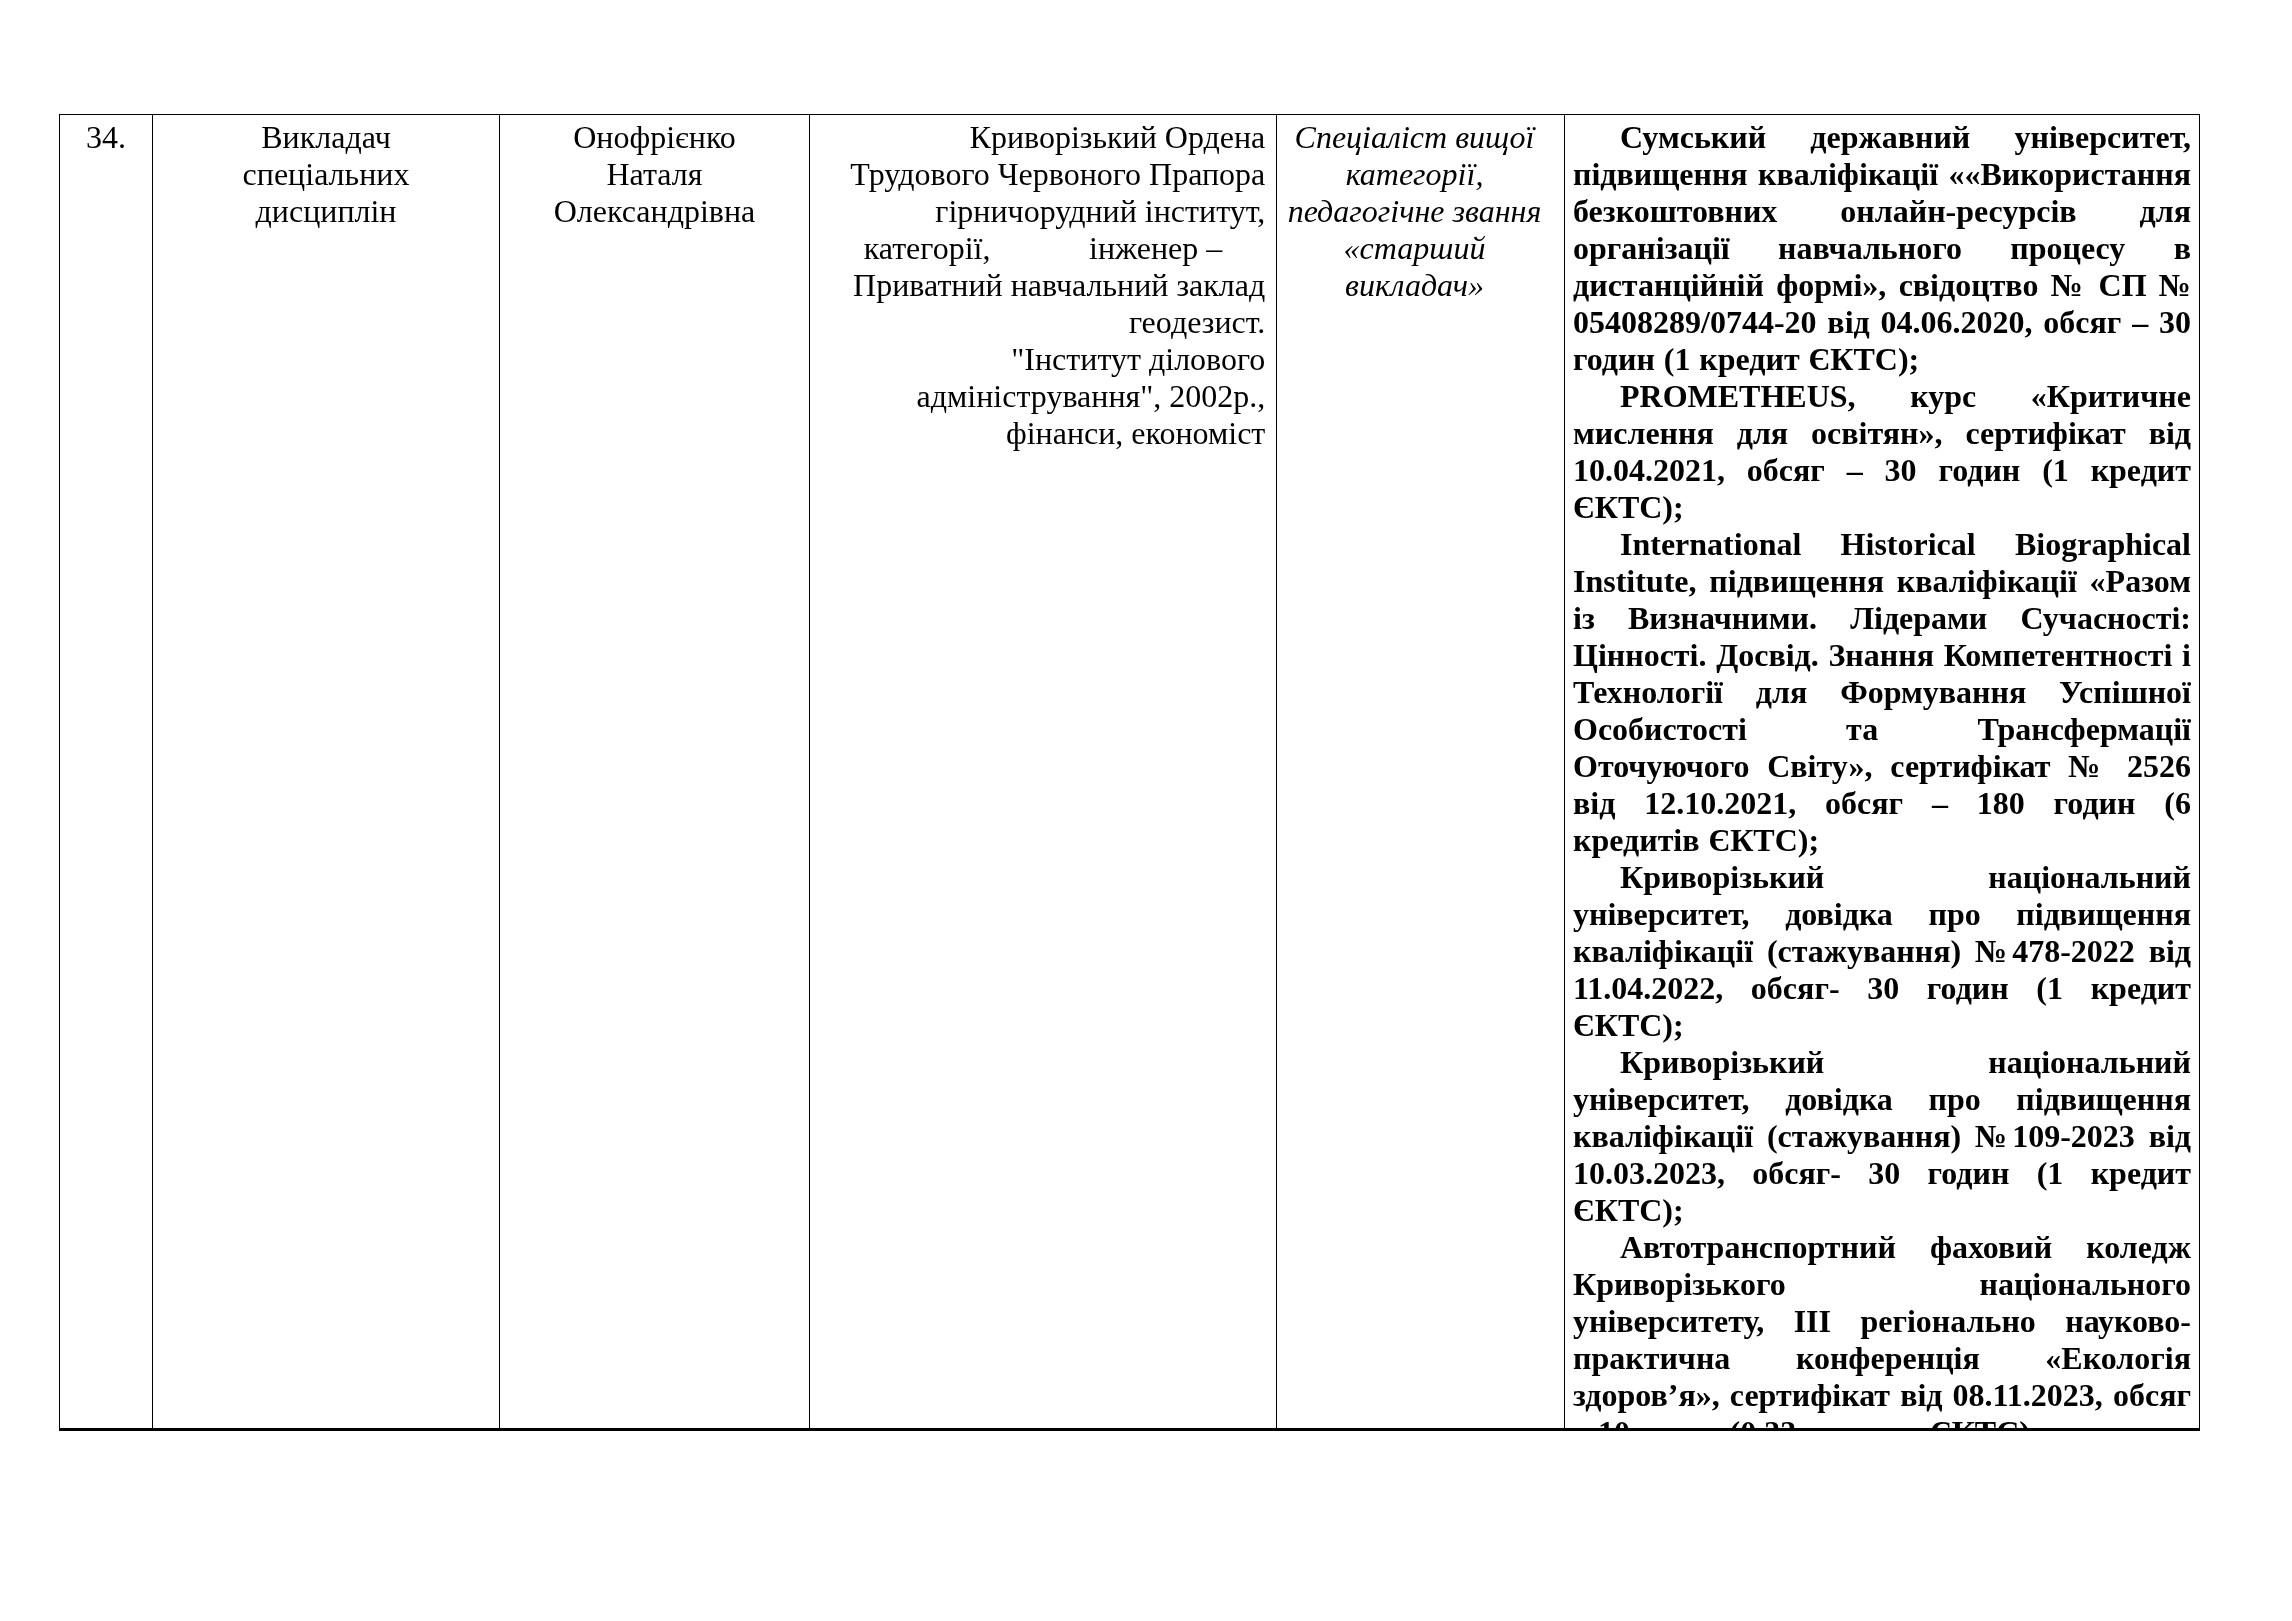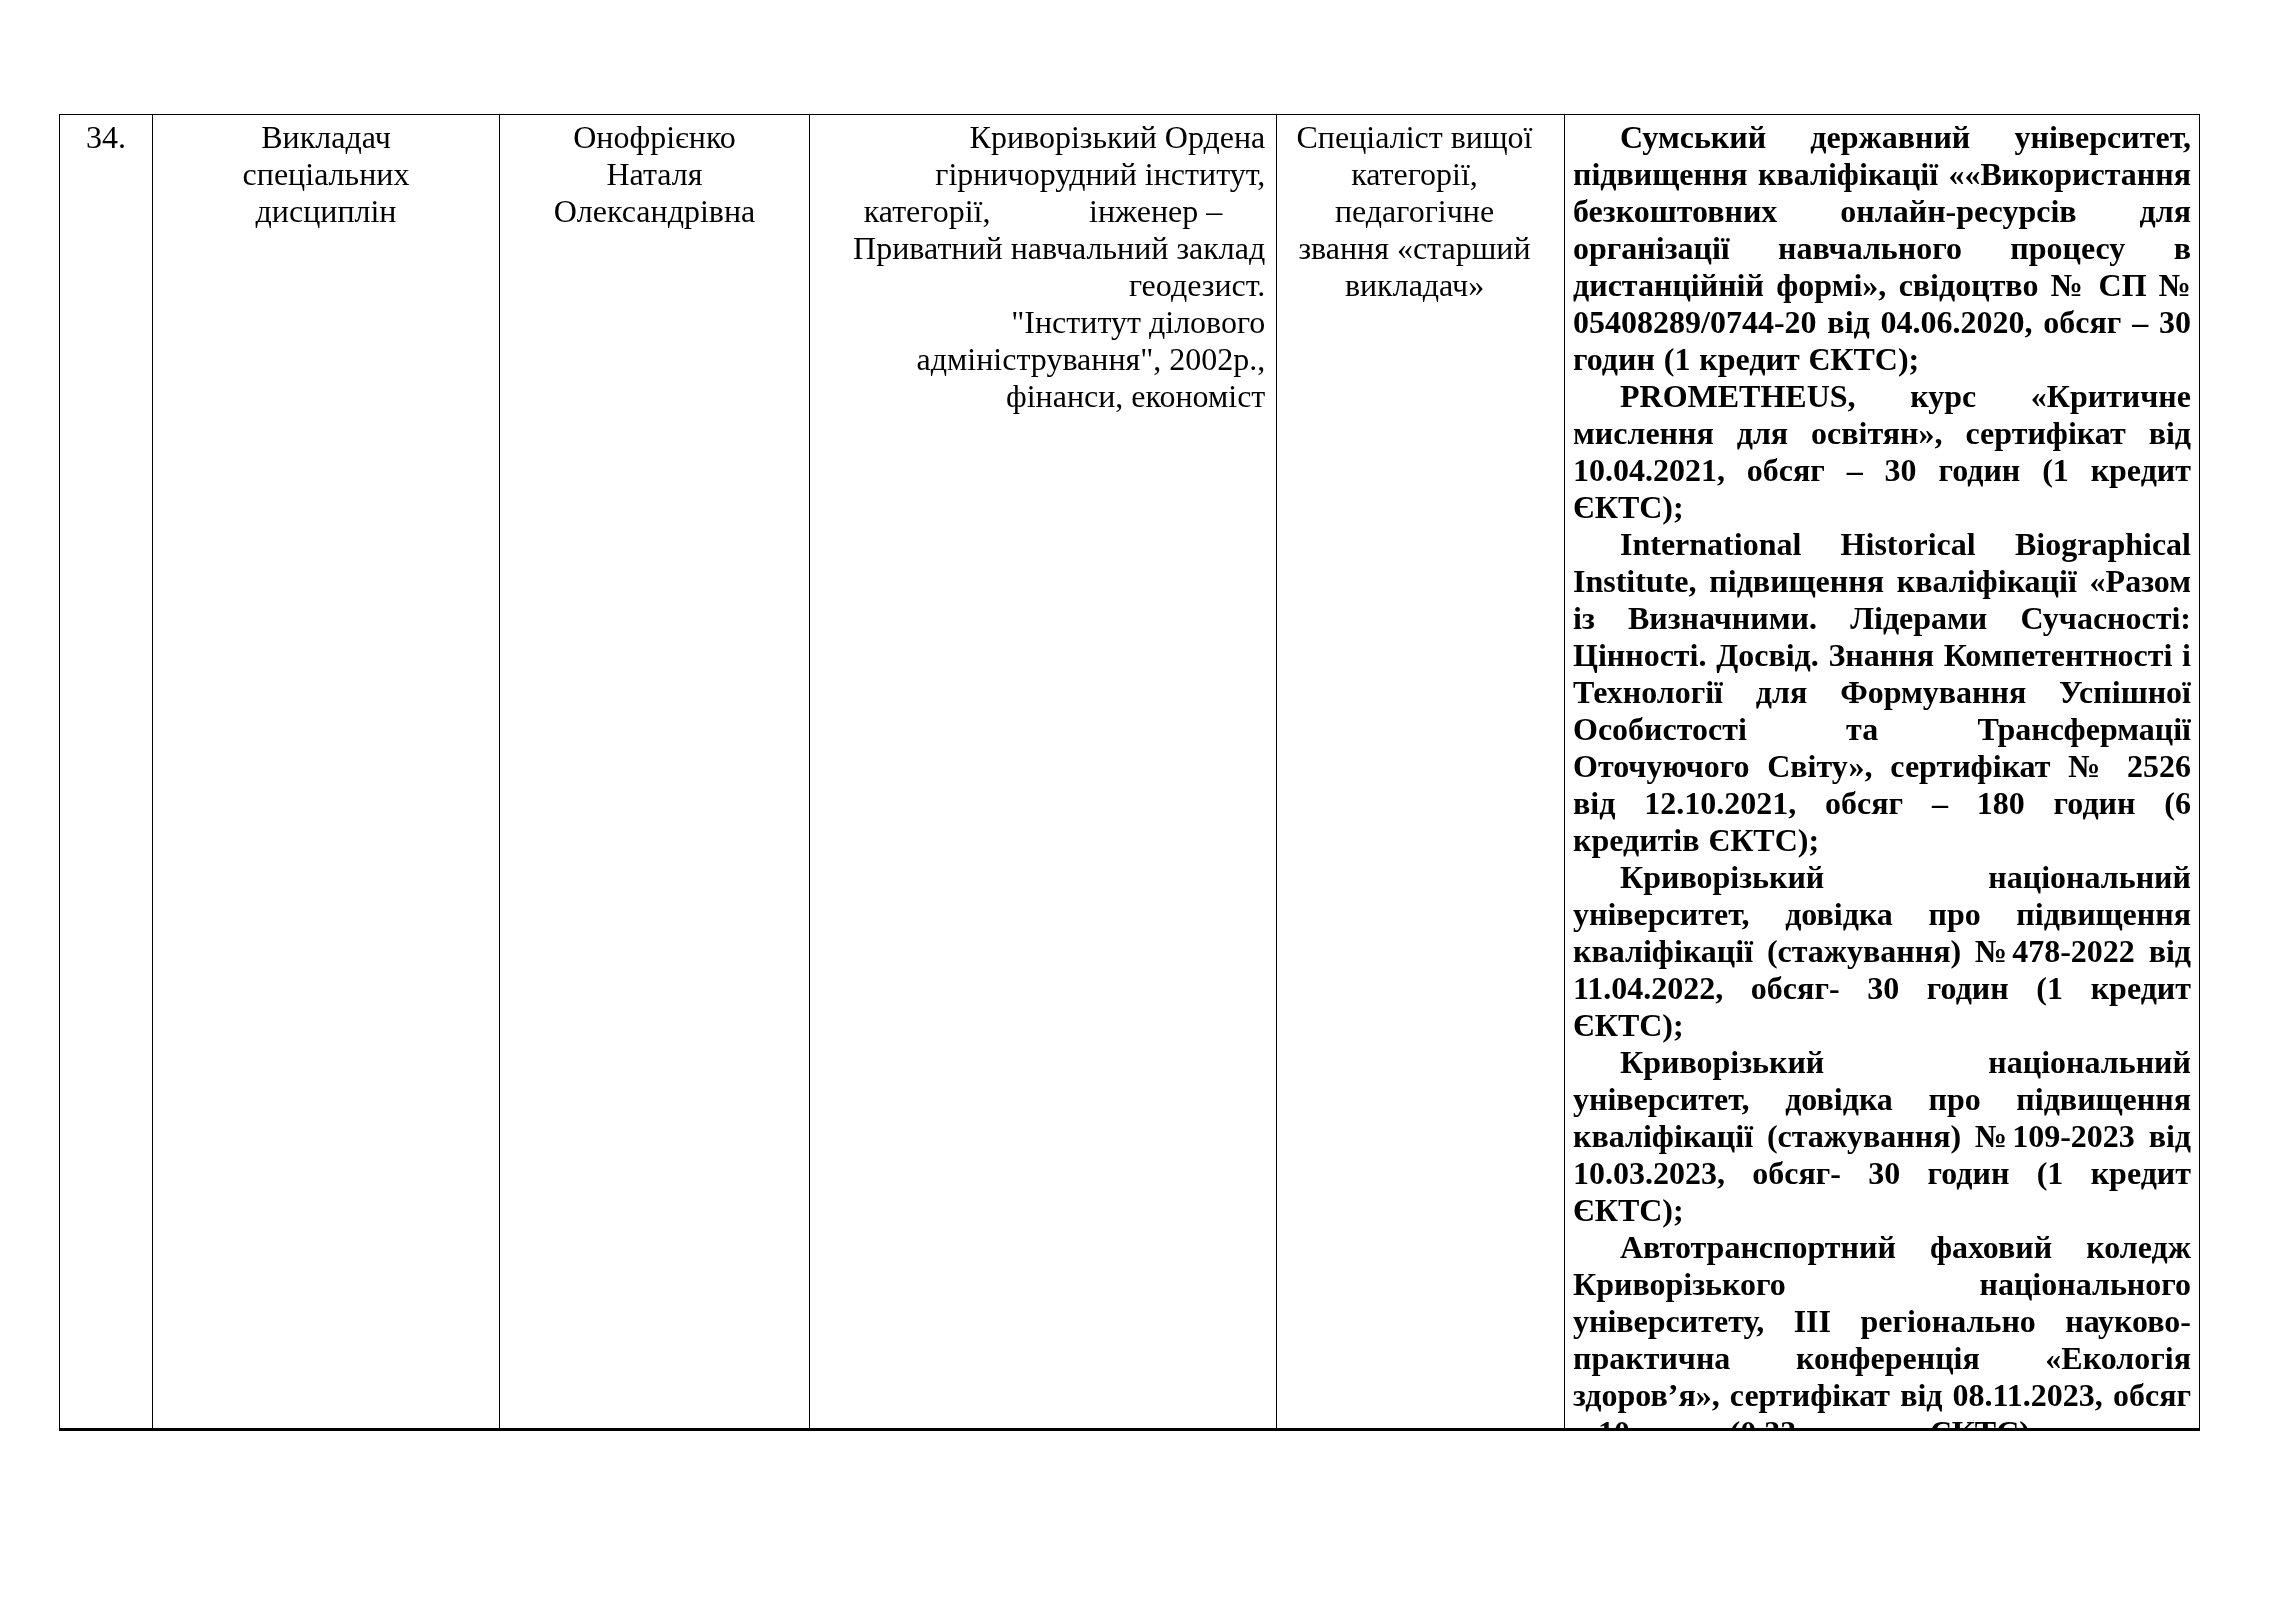--- a/index.html
+++ b/index.html
@@ -42,21 +42,21 @@
   .c-pos  { text-align: center; }
 
   .c-edu  { padding-left: 10.7px; padding-right: 10.7px; }
   .edu-line { text-align: right; }
   .edu-line.gap {
     display: flex;
     justify-content: space-between;
     padding: 0 43px;
   }
 
-  .c-cat  { text-align: center; padding-left: 9px; padding-right: 21px; }
+  .c-cat  { text-align: center; padding-left: 9px; padding-right: 21px; font-style: italic; }
 
   .c-qual { padding-left: 8px; padding-right: 8px; font-weight: bold; }
   .c-qual p {
     margin: 0;
     text-align: justify;
     text-indent: 47px;
     word-spacing: 0.9px;
   }
 </style>
 </head>
@@ -76,20 +76,21 @@
     </div>
 
     <div class="cell c-name">
       <div>Онофрієнко</div>
       <div>Наталя</div>
       <div>Олександрівна</div>
     </div>
 
     <div class="cell c-edu">
         <div class="edu-line">Криворізький Ордена</div>
+        <div class="edu-line">Трудового Червоного Прапора</div>
         <div class="edu-line">гірничорудний інститут,</div>
         <div class="edu-line gap">
           <span>категорії,</span>
           <span>інженер –</span>
         </div>
         <div class="edu-line">Приватний навчальний заклад</div>
         <div class="edu-line">геодезист.</div>
         <div class="edu-line">"Інститут ділового</div>
         <div class="edu-line">адміністрування", 2002р.,</div>
         <div class="edu-line">фінанси, економіст</div>

